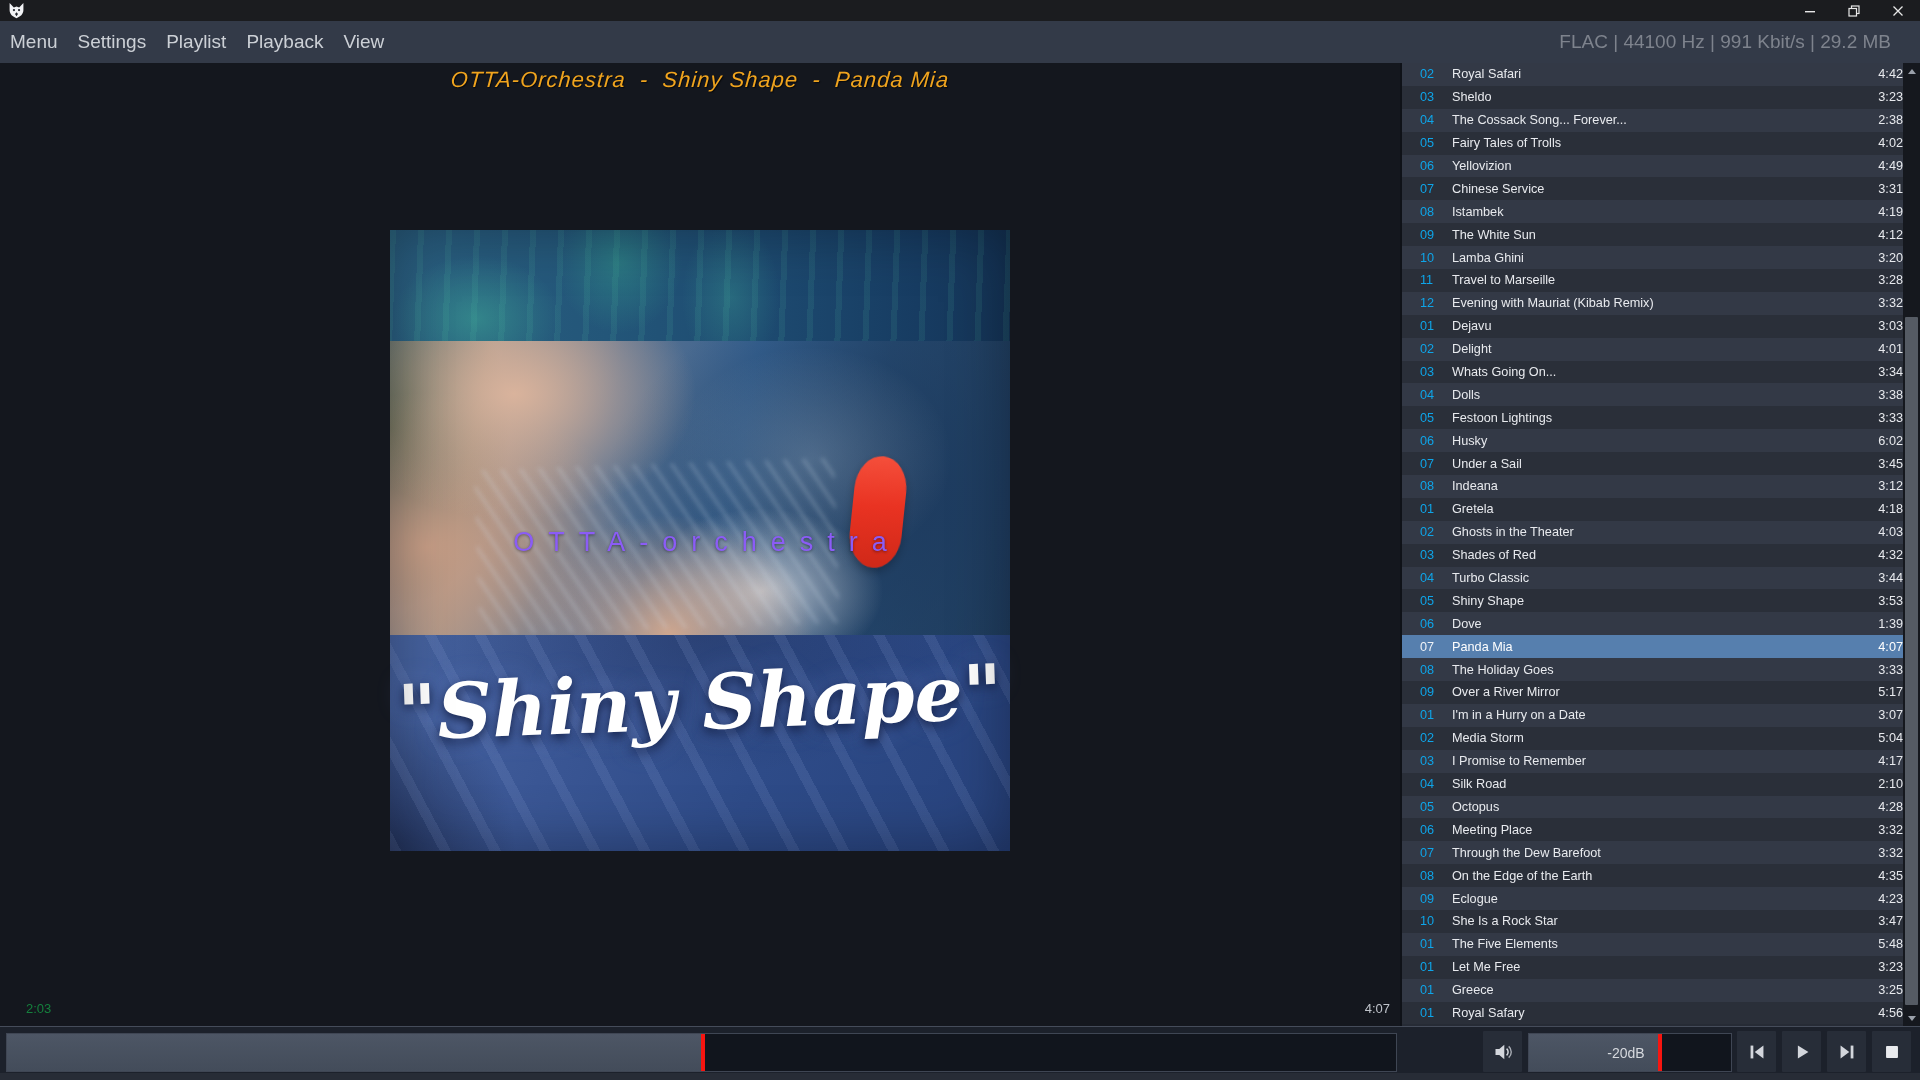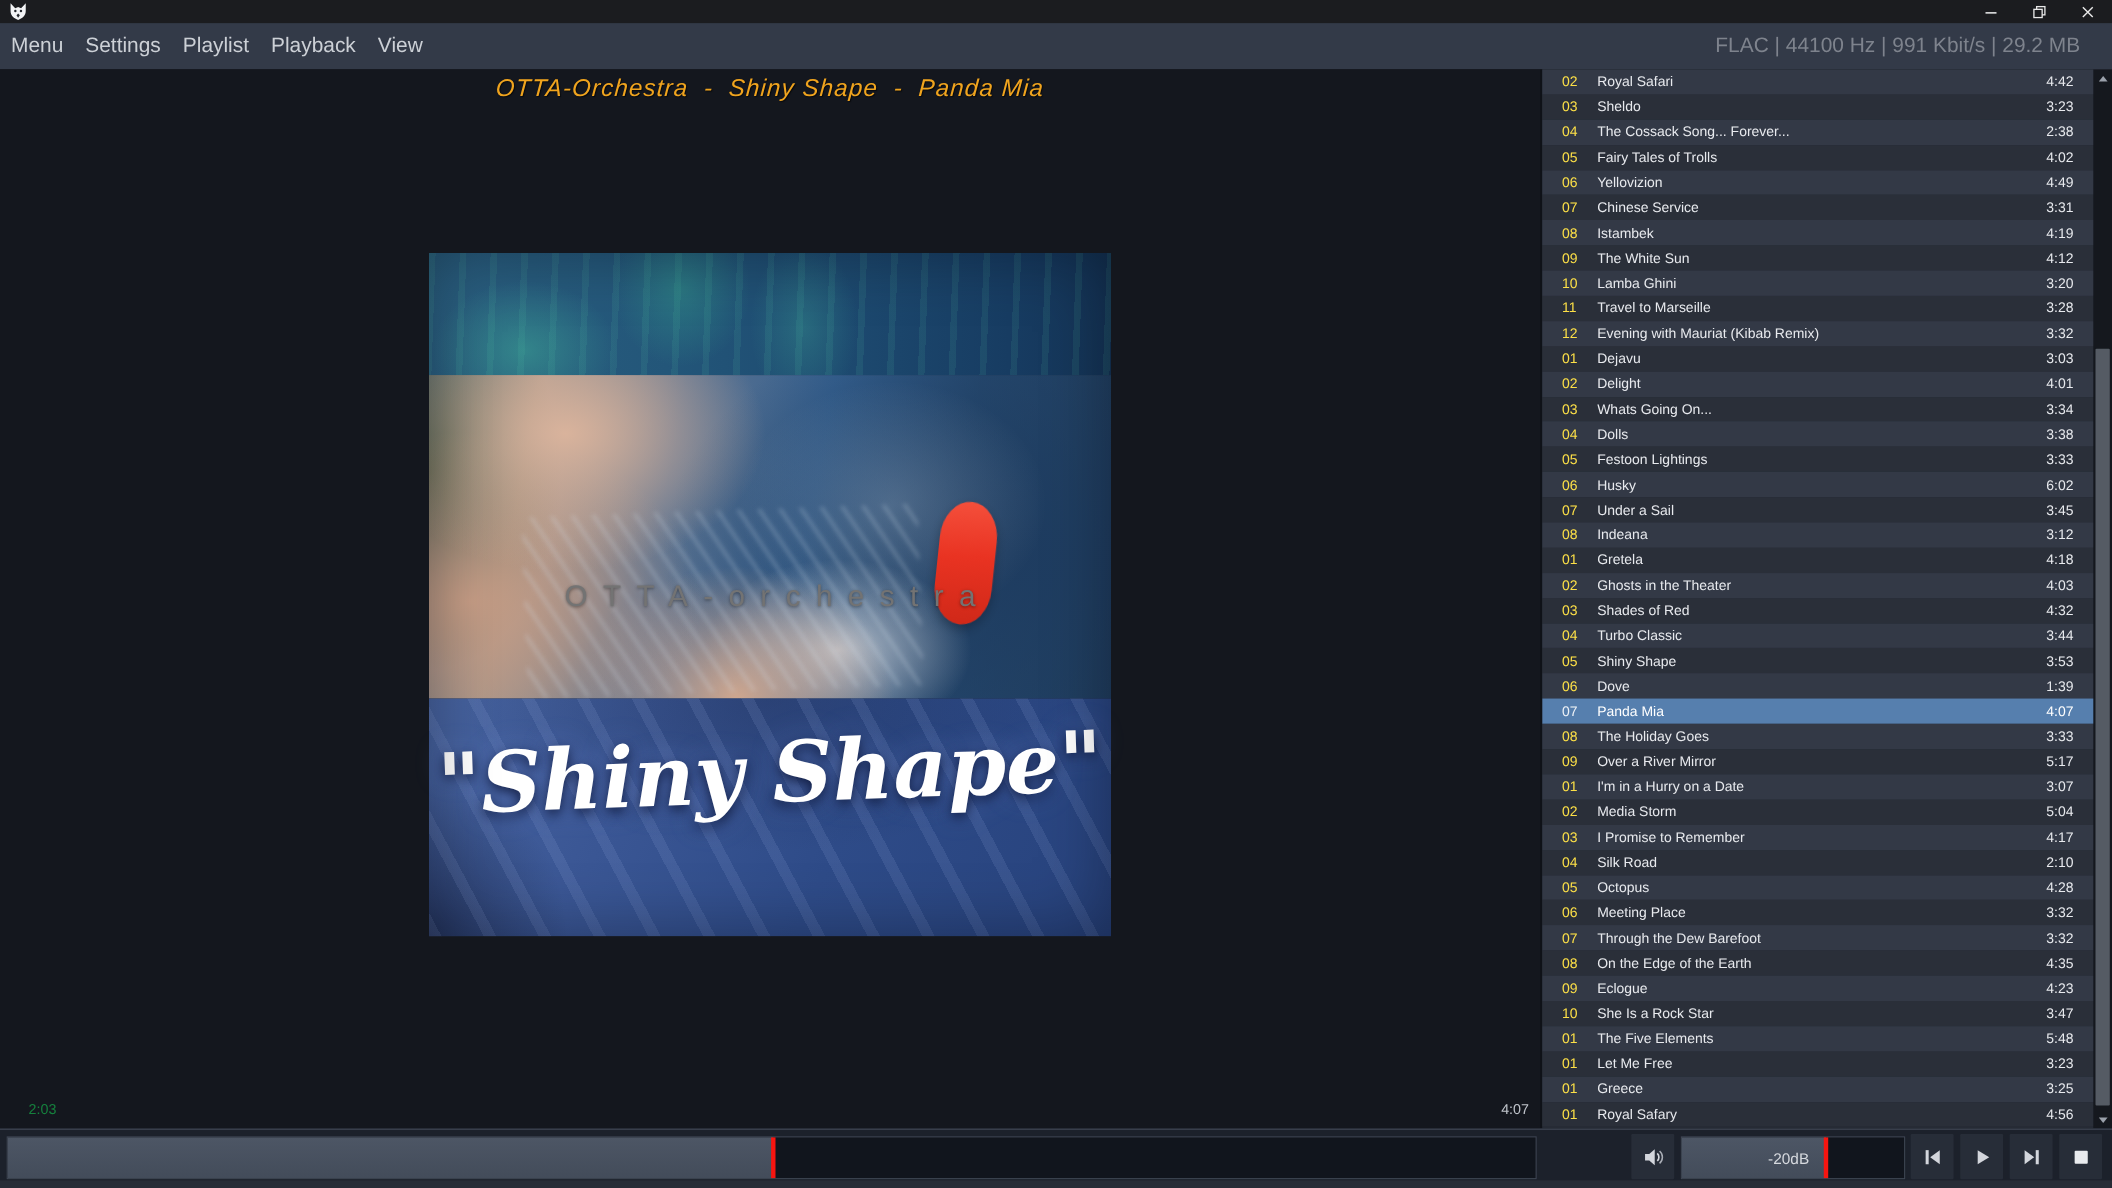--- a/index.html
+++ b/index.html
@@ -48,45 +48,45 @@
       radial-gradient(200px 300px at 0% 30%, #39543f 0%, transparent 60%),
       linear-gradient(100deg,#7c8894 0%,#a5958a 15%,#5c7390 35%,#35608f 55%,#25486e 75%,#203d5c 100%); }
   .art-strings { position:absolute; left:14%; top:42%; width:58%; height:56%;
     background:repeating-linear-gradient(58deg, transparent 0 13px, rgba(215,228,240,.26) 13px 16px);
     filter:blur(2px); transform:rotate(-2deg); }
   .art-nail { position:absolute; left:462px; top:226px; width:52px; height:112px;
     border-radius:26px / 34px; transform:rotate(6deg);
     background:linear-gradient(175deg,#f5503c,#e93322 45%,#cf2818);
     box-shadow:0 4px 10px rgba(0,0,0,.25); filter:blur(.5px); }
   .art-artist { position:absolute; left:0; top:297px; width:100%; text-align:center;
-    color:#737373; font-size:27px; letter-spacing:14px; padding-left:14px;
+    color:#8b5cf6; font-size:27px; letter-spacing:14px; padding-left:14px;
     text-shadow:0 1px 3px rgba(0,0,0,.45); }
   .art-bottom { position:absolute; left:0; top:405px; width:100%; height:216px;
     background:
       repeating-linear-gradient(62deg, rgba(160,180,230,.13) 0 10px, transparent 10px 44px),
       radial-gradient(180px 200px at 0% 100%, rgba(10,16,40,.5), transparent 70%),
       radial-gradient(400px 200px at 50% 0%, rgba(20,30,60,.30), transparent 70%),
       linear-gradient(115deg,#47639f 0%,#3a5694 30%,#2e4b88 60%,#27427c 100%); }
   .art-script { position:absolute; left:0; top:428px; width:100%; text-align:center;
     font-family:"DejaVu Serif",serif; font-style:italic; font-weight:bold; font-size:76px;
     color:#ffffff; transform:rotate(-2deg);
     text-shadow:0 4px 12px rgba(8,16,48,.85), 0 0 26px rgba(140,170,255,.4); }
   .art-vignette { position:absolute; inset:0; box-shadow:inset 0 0 60px rgba(0,0,10,.35); pointer-events:none; }
 
   
   .playlist-pane { position:absolute; left:1400px; top:63px; right:0; bottom:54px;
     background:#262b35; border-left:2px solid #0f1218; overflow:hidden; }
   .track-row { display:flex; align-items:center; height:22.9px; padding-right:17px;
     font-size:12.7px; color:#e8eaee; background:#2a2f39; }
   .track-row.alt { background:#333946; }
   .track-row.selected { background:#567fae; color:#ffffff; }
-  .t-num { flex:none; width:50px; padding-left:18px; color:#fde047; }
+  .t-num { flex:none; width:50px; padding-left:18px; color:#0ea5e9; }
   .track-row.selected .t-num { color:#eef2f7; }
   .t-title { flex:1 1 auto; white-space:nowrap; overflow:hidden; }
-  .t-dur { flex:none; margin-left:auto; padding-right:18px; }
+  .t-dur { flex:none; margin-left:auto; }
 
   .scrollbar { position:absolute; right:0; top:0; bottom:0; width:17px; background:#15181e; }
   .sb-arrow { position:absolute; left:0; width:100%; height:16px; display:flex; align-items:center; justify-content:center; }
   .sb-arrow.up { top:0; } .sb-arrow.down { bottom:0; }
   .tri-up { width:0; height:0; border-left:4px solid transparent; border-right:4px solid transparent; border-bottom:5px solid #9aa0aa; }
   .tri-down { width:0; height:0; border-left:4px solid transparent; border-right:4px solid transparent; border-top:5px solid #9aa0aa; }
   .sb-thumb { position:absolute; left:2px; right:2px; top:254px; height:688px; background:#555b64; border-radius:1px; }
 
   
   .bottom-bar { position:absolute; left:0; right:0; bottom:0; height:54px;

